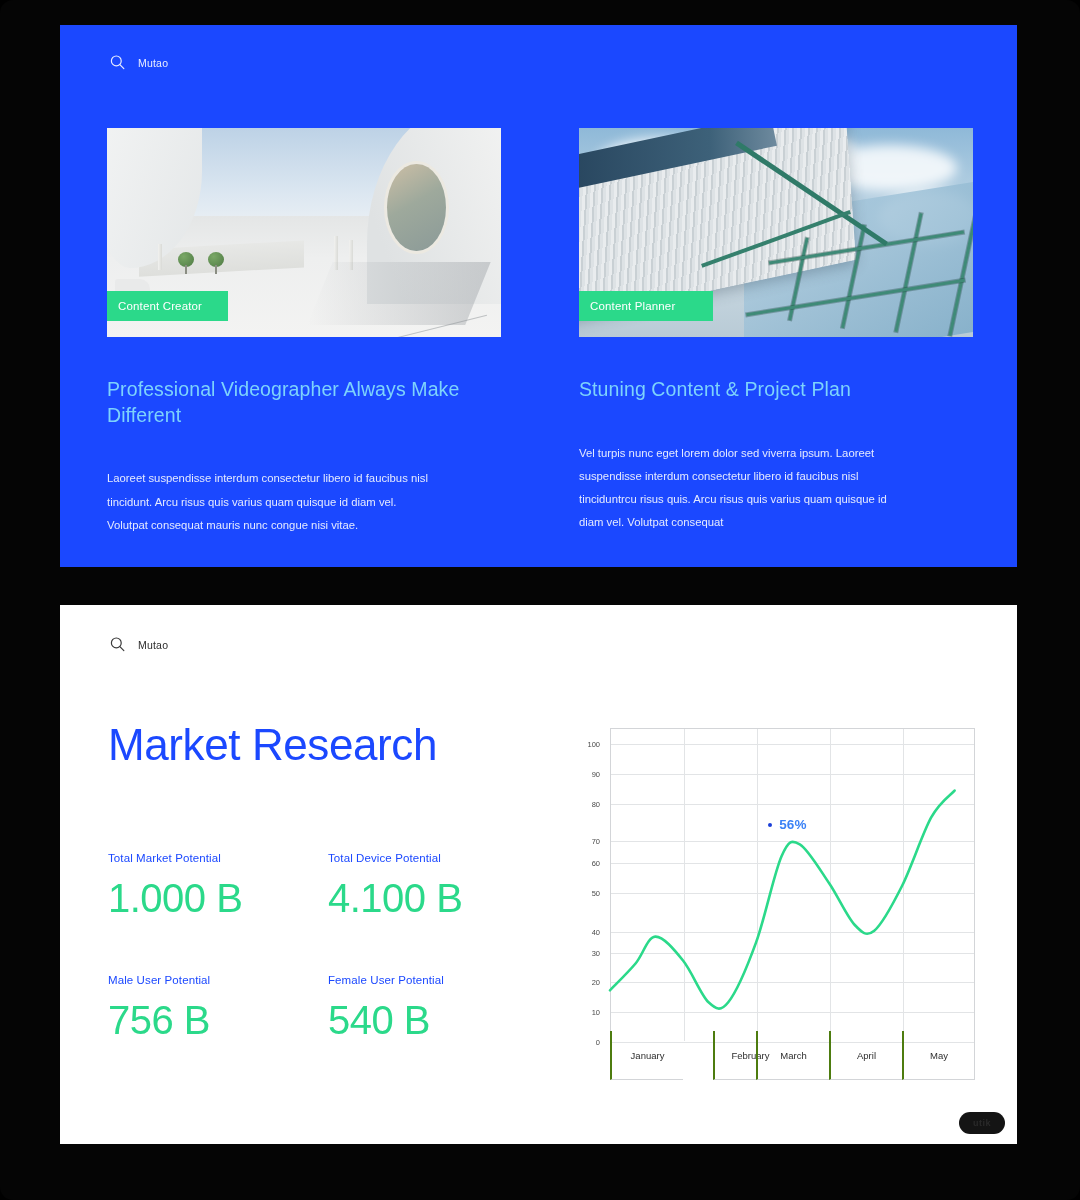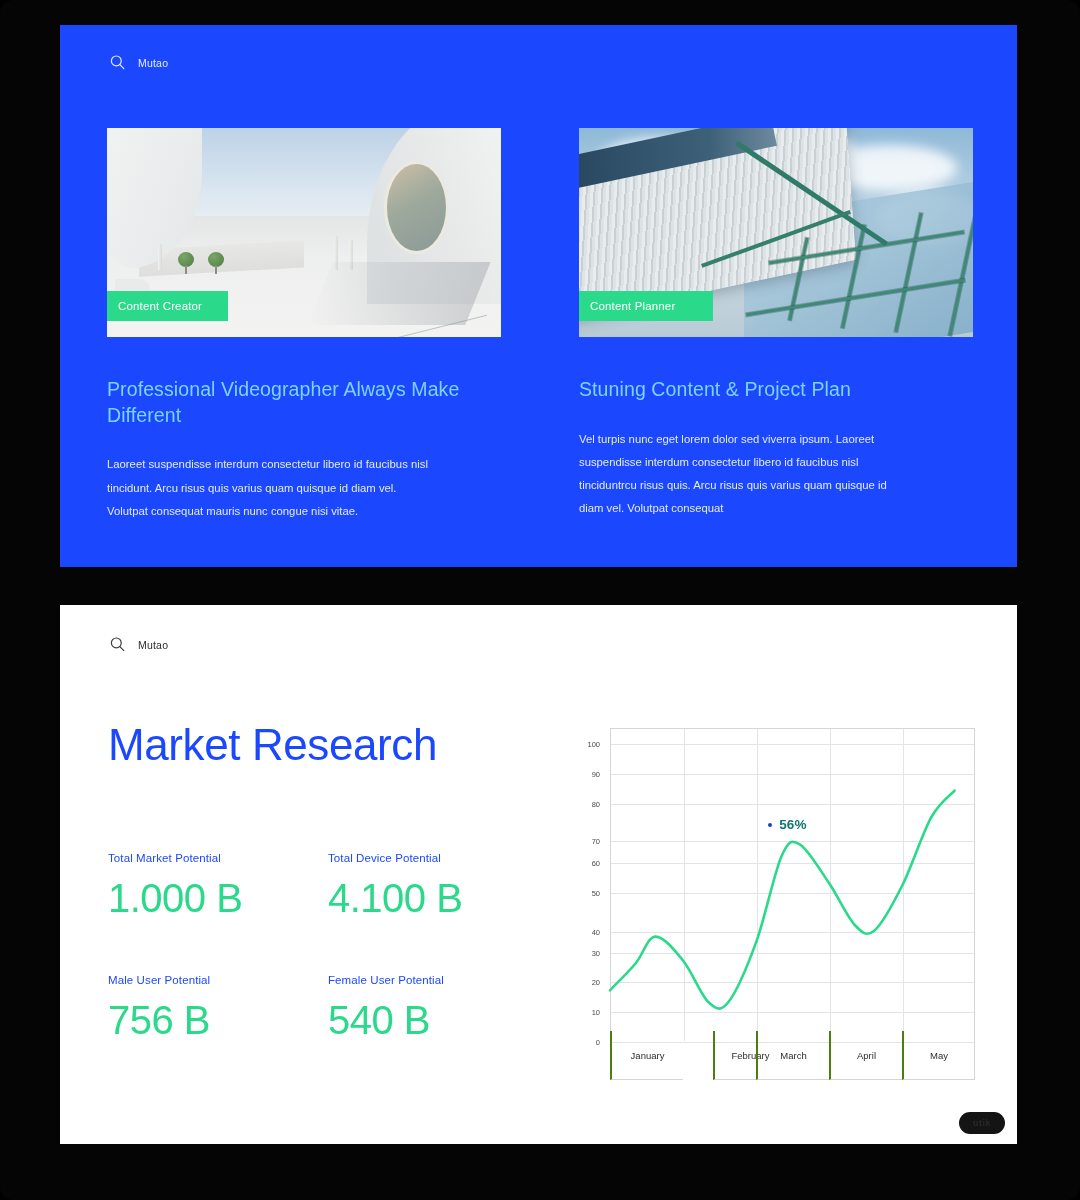--- a/index.html
+++ b/index.html
@@ -206,21 +206,21 @@
 
   .card-heading {
     margin-top: 40px;
     color: #7dd3fc;
     font-size: 19.5px;
     font-weight: 400;
     line-height: 1.32;
     letter-spacing: .1px;
   }
   .card-body {
-    margin-top: 25px;
+    margin-top: 39px;
     color: #E4EAFF;
     font-size: 11.3px;
     line-height: 2.05;
     font-weight: 400;
     max-width: 330px;
   }
   .card-body-wide { max-width: 312px; }
 
   
   .slide-white {
@@ -325,21 +325,21 @@
     width: 365px; height: 313px;
     overflow: visible;
   }
   .annot {
     position: absolute;
     left: 228px;
     top: 105px;
     display: flex;
     align-items: center;
     gap: 7px;
-    color: #0f766e;
+    color: #3b82f6;
     font-size: 13.5px;
     font-weight: 700;
     letter-spacing: .2px;
   }
   .annot-dot {
     width: 4px; height: 4px; border-radius: 50%;
     background: #1B3FD8; display: block;
   }
 
   .watermark {

